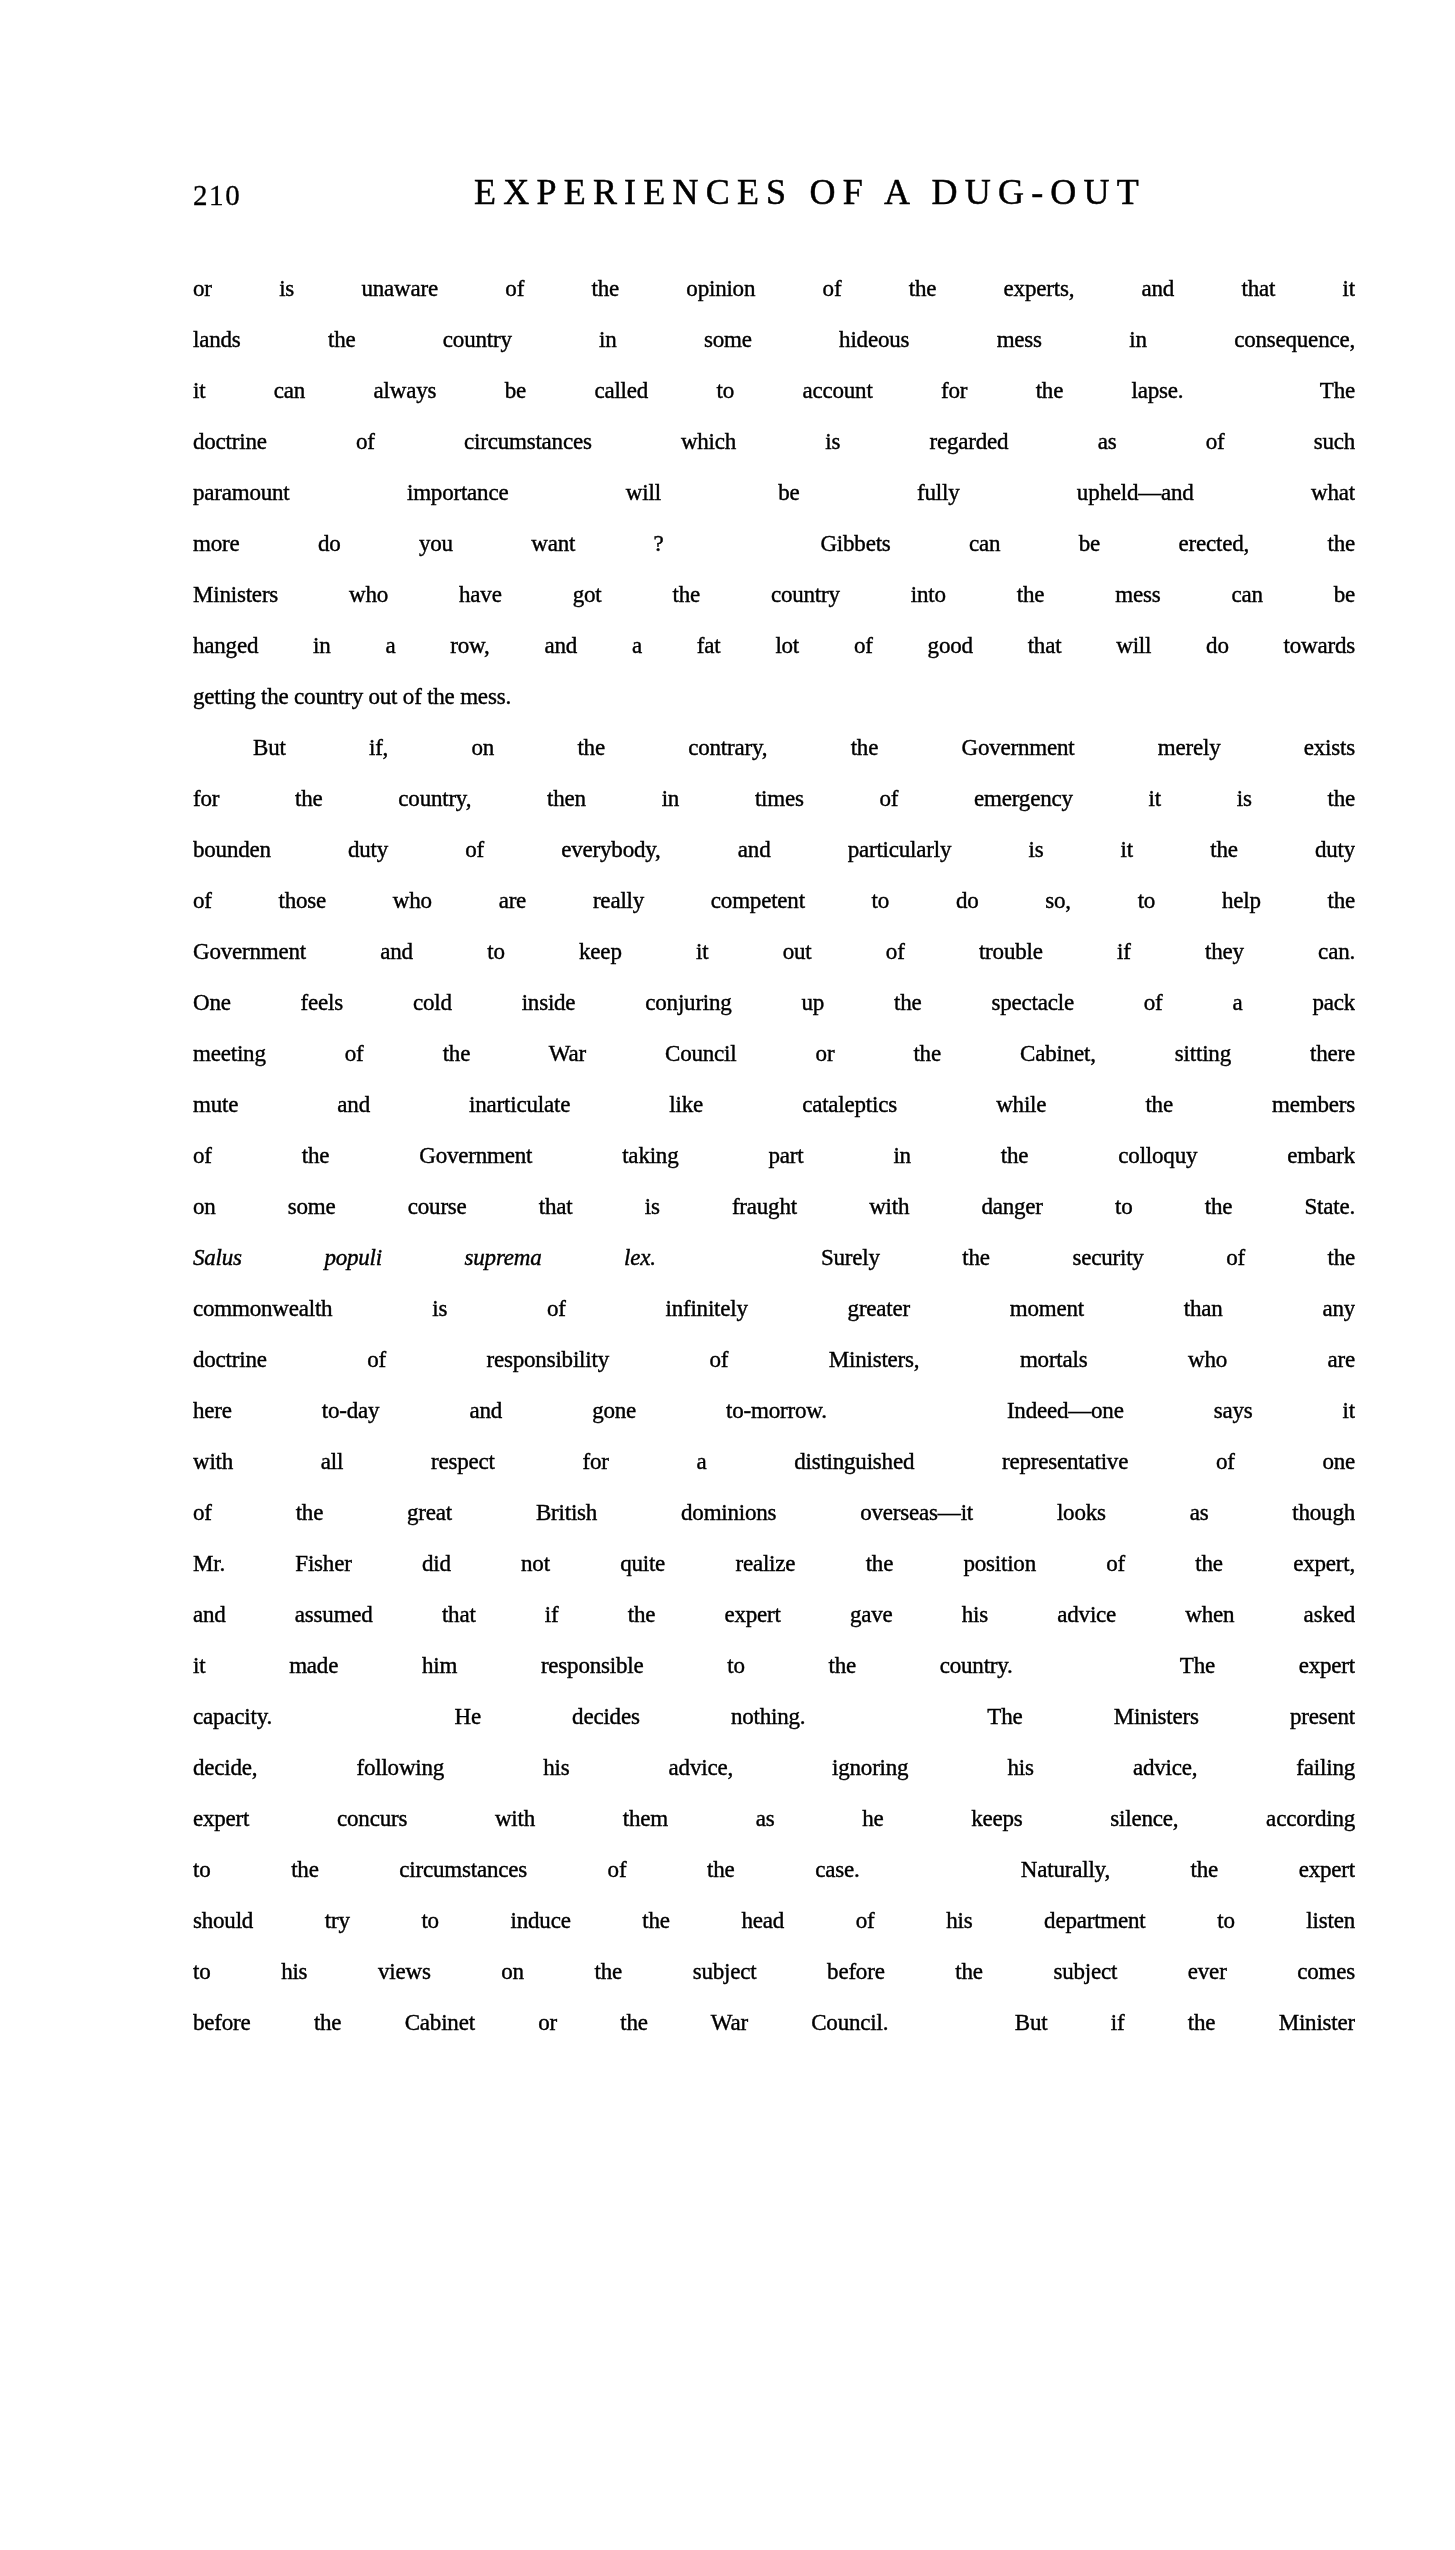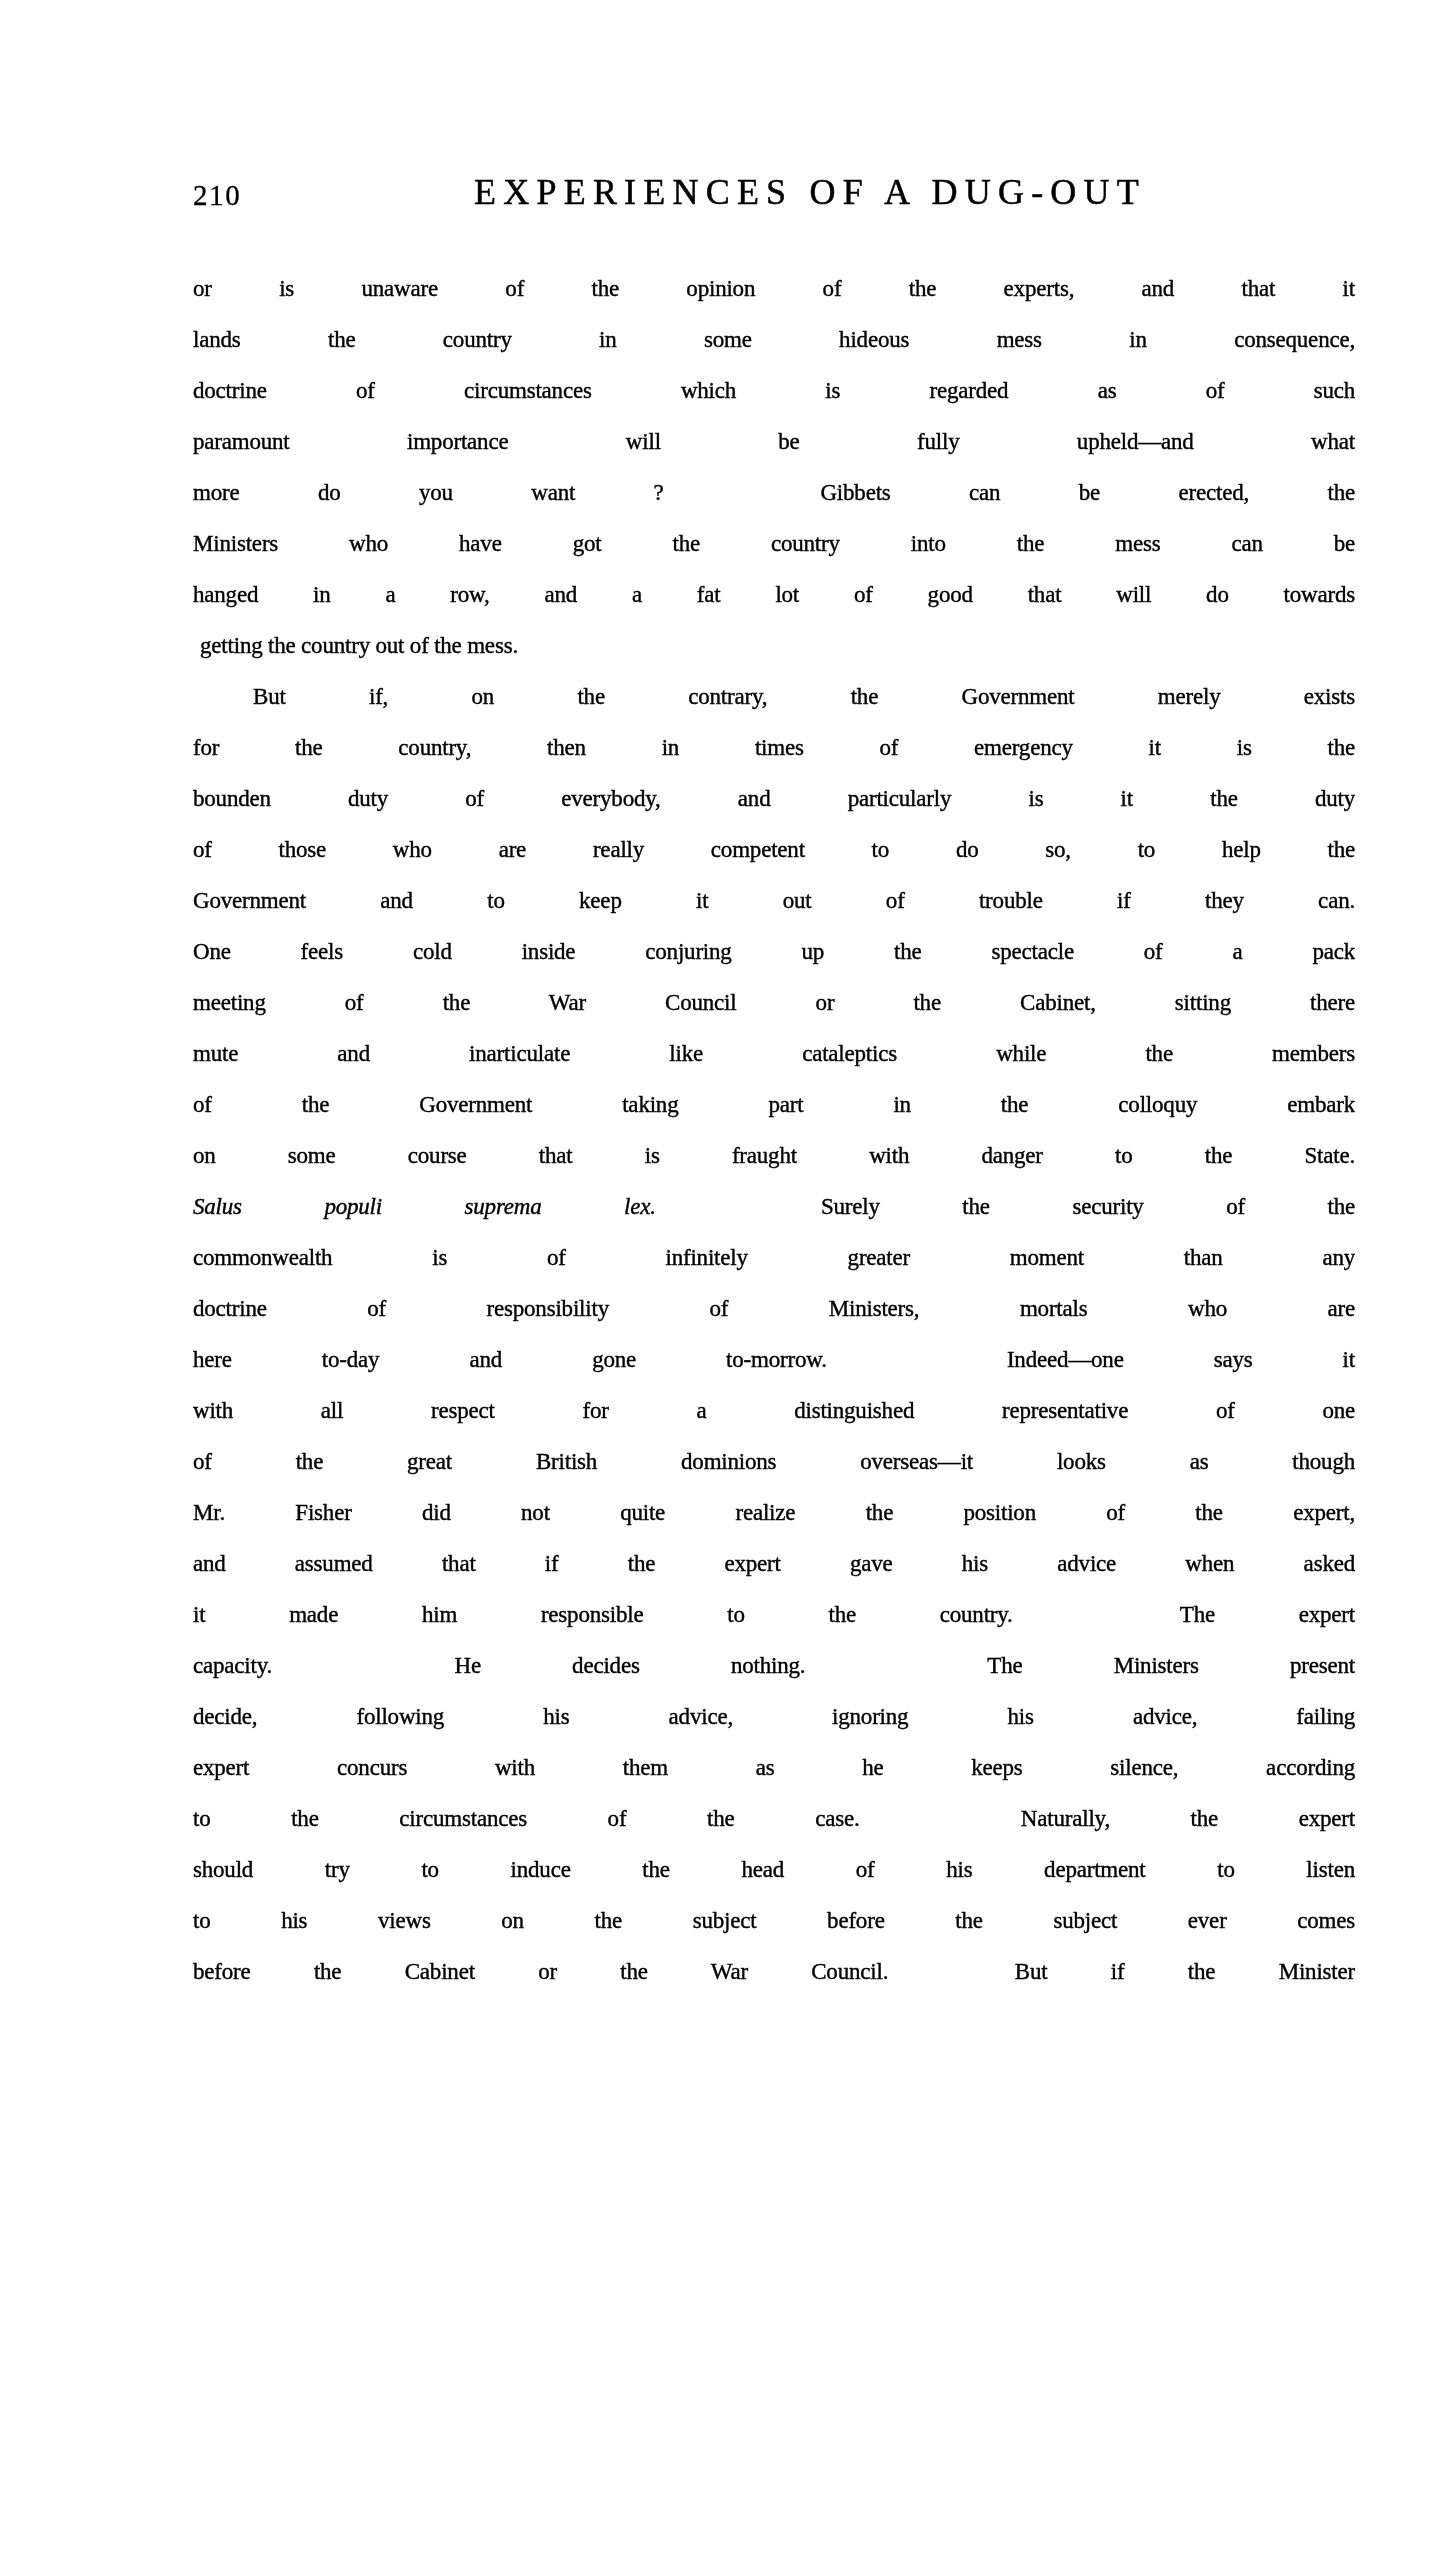--- a/index.html
+++ b/index.html
@@ -55,40 +55,40 @@
     height: 51px;
     letter-spacing: -0.2px;
     text-align: justify;
     text-align-last: justify;
     overflow: hidden;
     white-space: normal;
     -webkit-text-stroke: 0.4px #000;
   }
   .line.para-end {
     text-align-last: left;
-    margin-left: 7px;
   }
   .line.indent {
     padding-left: 60px;
   }
   .line i {
     font-style: italic;
   }
 </style>
 </head>
 <body>
 
 <div class="page">
   <div class="running-head">
     <span class="page-number">210</span>
     <span class="header-title">EXPERIENCES OF A DUG-OUT</span>
   </div>
   <div class="body-text">
       <div class="line"><span>or is unaware of the opinion of the experts, and that it</span></div>
       <div class="line"><span>lands the country in some hideous mess in consequence,</span></div>
+      <div class="line"><span>it can always be called to account for the lapse.&nbsp; The</span></div>
       <div class="line"><span>doctrine of circumstances which is regarded as of such</span></div>
       <div class="line"><span>paramount importance will be fully upheld—and what</span></div>
       <div class="line"><span>more do you want ?&nbsp; Gibbets can be erected, the</span></div>
       <div class="line"><span>Ministers who have got the country into the mess can be</span></div>
       <div class="line"><span>hanged in a row, and a fat lot of good that will do towards</span></div>
       <div class="line para-end"><span>getting the country out of the mess.</span></div>
       <div class="line indent"><span>But if, on the contrary, the Government merely exists</span></div>
       <div class="line"><span>for the country, then in times of emergency it is the</span></div>
       <div class="line"><span>bounden duty of everybody, and particularly is it the duty</span></div>
       <div class="line"><span>of those who are really competent to do so, to help the</span></div>

